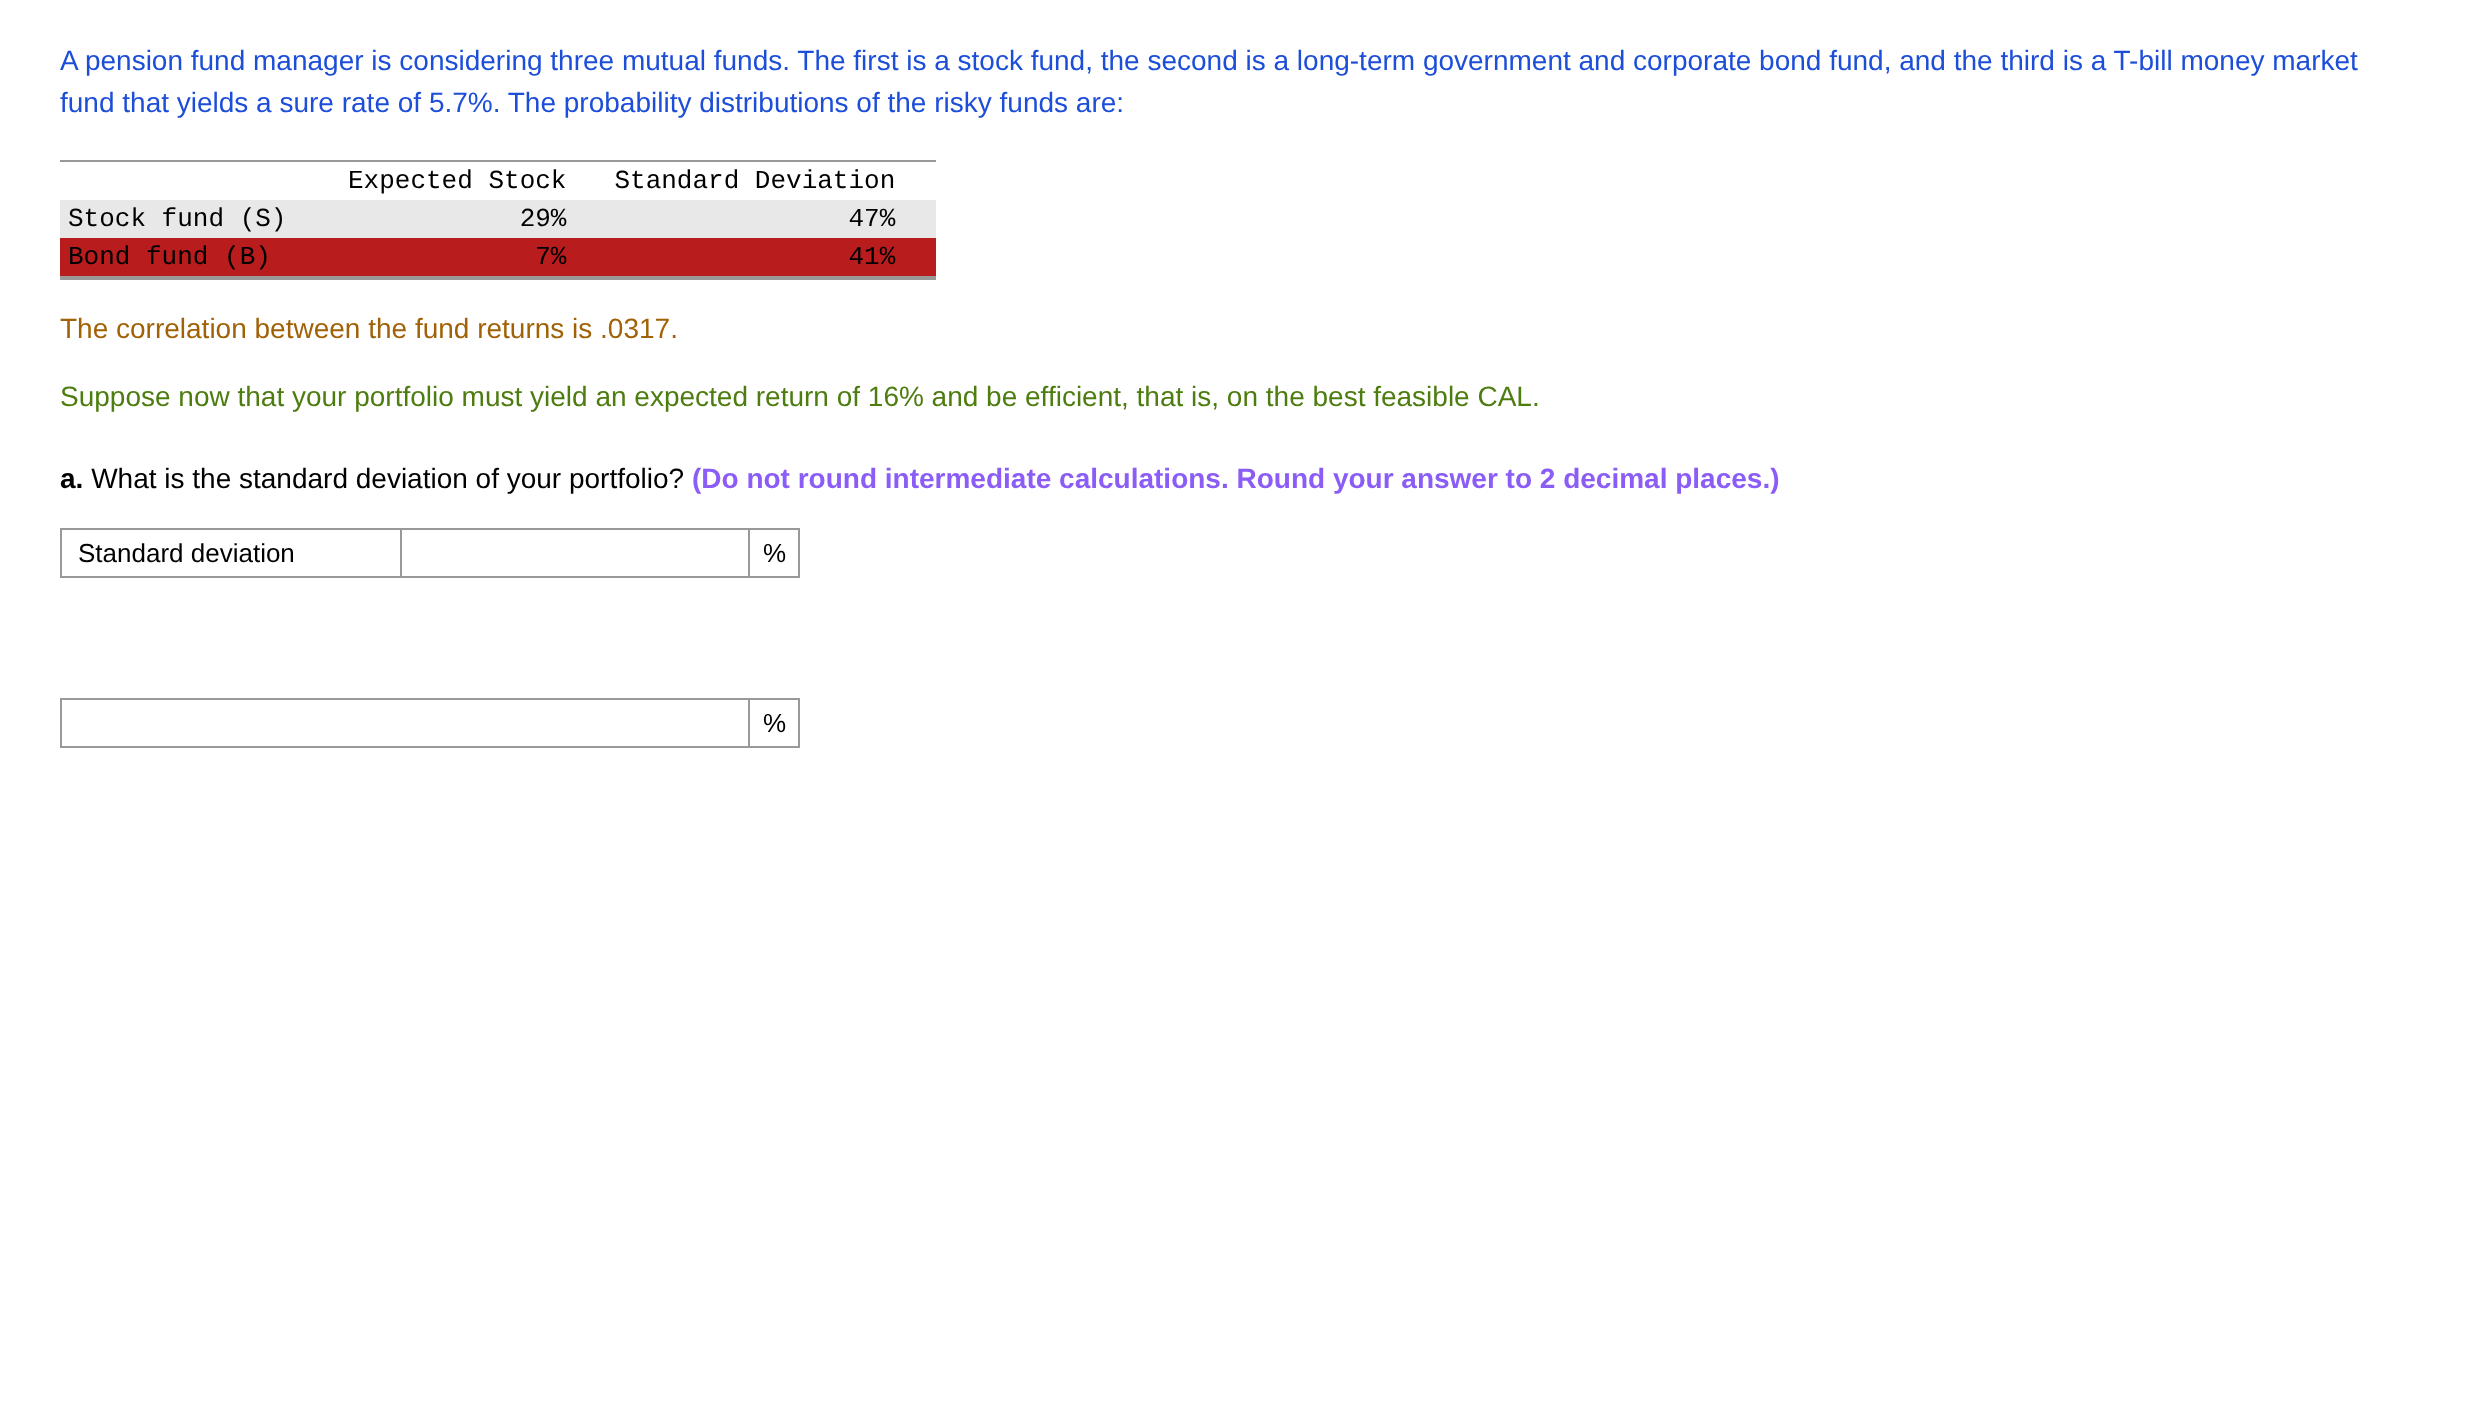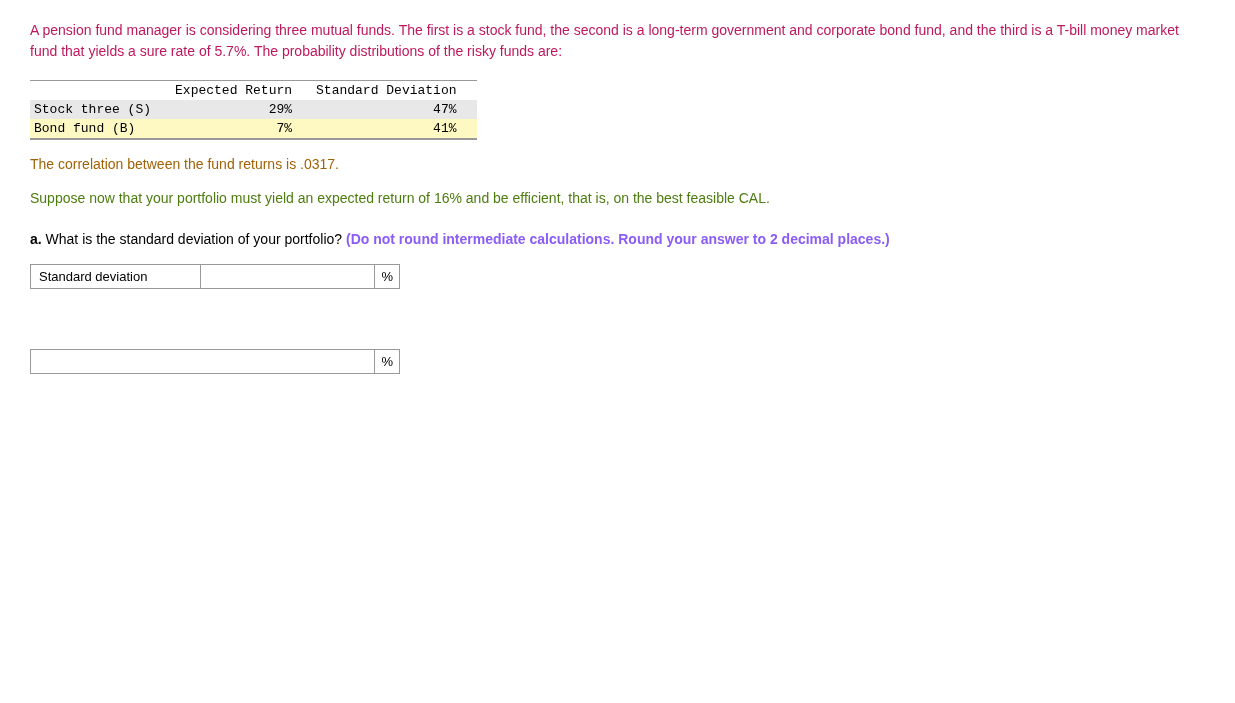--- a/index.html
+++ b/index.html
@@ -13,21 +13,21 @@
       font-size: 14px;
       background: #ffffff;
       color: #000000;
       padding: 20px 30px;
       width: 1235px;
       min-height: 703px;
     }
 
     .intro-text {
       font-size: 14px;
-      color: #be185d;
+      color: #1d4ed8;
       line-height: 1.5;
       margin-bottom: 18px;
       max-width: 1150px;
     }
 
     .fund-table {
       border-collapse: collapse;
       font-family: 'Courier New', Courier, monospace;
       font-size: 13px;
       margin-bottom: 16px;
@@ -49,21 +49,21 @@
     .fund-table td.label-cell {
       text-align: left;
       padding-left: 4px;
     }
 
     .fund-table tr.row-stock td {
       background-color: #e8e8e8;
     }
 
     .fund-table tr.row-bond td {
-      background-color: #fef9c3;
+      background-color: #b91c1c;
     }
 
     .fund-table tbody tr:last-child td {
       border-bottom: 2px solid #999;
     }
 
     .fund-table thead tr th {
       border-top: 1px solid #999;
       border-bottom: none;
     }
@@ -157,27 +157,27 @@
 
 <p class="intro-text">
   <span>A pension fund manager is considering three mutual funds. The first is a stock fund, the second is a long-term government and corporate bond fund, and the third is a T-bill money market fund that yields a sure rate of 5.7%. The probability distributions of the risky funds are:</span>
 </p>
 
 <div class="table-wrapper">
   <table class="fund-table">
     <thead>
       <tr>
         <th style="text-align:left; min-width:140px;"></th>
-        <th>Expected Return</th>
+        <th>Expected Stock</th>
         <th>Standard Deviation</th>
       </tr>
     </thead>
     <tbody>
       <tr class="row-stock">
-        <td class="label-cell">Stock three (S)</td>
+        <td class="label-cell">Stock fund (S)</td>
         <td>29%</td>
         <td>47%</td>
       </tr>
       <tr class="row-bond">
         <td class="label-cell">Bond fund (B)</td>
         <td>7%</td>
         <td>41%</td>
       </tr>
     </tbody>
   </table>

